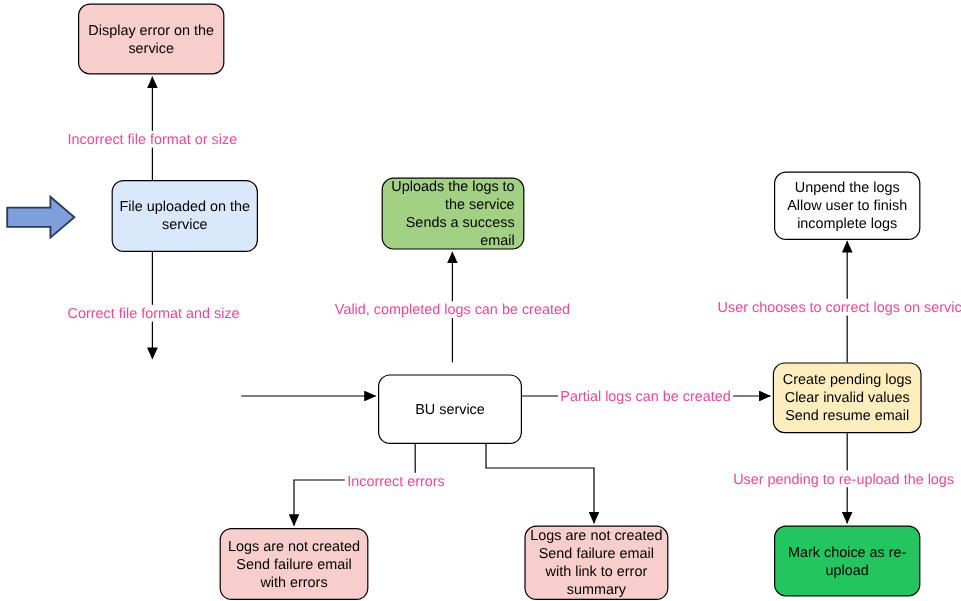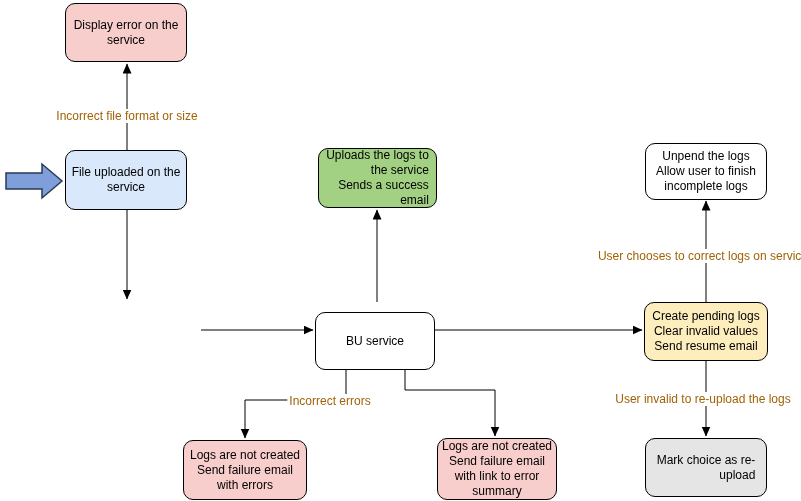--- a/index.html
+++ b/index.html
@@ -10,21 +10,21 @@
   #edges{position:absolute;left:0;top:0;z-index:1;}
   .node{
     position:absolute;z-index:2;box-sizing:border-box;
     border:1px solid #000;border-radius:10px;background:#fff;
     display:flex;align-items:center;justify-content:center;
     text-align:center;font-size:12px;line-height:15px;color:#000;
     white-space:pre-line;padding:2px;
   }
   .edge-label{
     position:absolute;z-index:3;transform:translate(-50%,-50%);
-    background:#ffffff;color:#a16207;font-size:12px;line-height:14px;
+    background:#ffffff;color:#ec4899;font-size:12px;line-height:14px;
     white-space:pre;text-align:center;padding:0 2px;
   }
   
   .n-display-error{left:65px;top:3px;width:122px;height:59px;}
   .n-file-uploaded{left:65px;top:150px;width:122px;height:60px;}
   .n-adds-bu{left:50px;top:301px;width:151px;height:58px;}
   .n-bu-service{left:315px;top:312px;width:120px;height:58px;}
   .n-uploads-logs{left:318px;top:148px;width:119px;height:60px;}
   .n-pink1{left:183px;top:440px;width:124px;height:60px;}
   .n-pink2{left:437px;top:438px;width:120px;height:62px;}
@@ -70,21 +70,21 @@
     <path d="M346,360 L346,400 L245,400 L245,438" stroke="#000" fill="none" marker-end="url(#arr)"></path>
 
     <path d="M405,360 L405,390 L495,390 L495,436" stroke="#000" fill="none" marker-end="url(#arr)"></path>
 
     <polygon points="6,173 42,173 42,164 62,181 42,198 42,189 6,189" fill="#7e9fd9" stroke="#2b3a55" stroke-width="1.5"></polygon>
   </svg>
 
   <div class="node n-display-error" style="background: rgb(248, 206, 204);">Display error on the
 service</div>
 
-  <div class="node n-file-uploaded" style="background: rgb(218, 232, 252);">File uploaded on the
+  <div class="node n-file-uploaded" style="background: rgb(218, 232, 252); margin-left: 28px;">File uploaded on the
 service</div>
 
 
   <div class="node n-bu-service" style="background: rgb(255, 255, 255);">BU service</div>
 
   <div class="node n-uploads-logs" style="background: rgb(163, 209, 131); text-align: right;">Uploads the logs to
 the service
 Sends a success
 email</div>
 
@@ -98,21 +98,24 @@
 summary</div>
 
   <div class="node n-unpend" style="background: rgb(255, 255, 255);">Unpend the logs
 Allow user to finish
 incomplete logs</div>
 
   <div class="node n-create-pending" style="background: rgb(255, 238, 189);">Create pending logs
 Clear invalid values
 Send resume email</div>
 
-  <div class="node n-mark-reupload" style="background: #e5e5e5; text-align: right;">Mark choice as re-
+  <div class="node n-mark-reupload" style="background: #22c55e;">Mark choice as re-
 upload</div>
 
   <div class="edge-label l-incorrect">Incorrect file format or size</div>
+  <div class="edge-label l-correct">Correct file format and size</div>
+  <div class="edge-label l-valid">Valid, completed logs can be created</div>
+  <div class="edge-label l-partial">Partial logs can be created</div>
   <div class="edge-label l-template">Incorrect errors</div>
   <div class="edge-label l-user-chooses">User chooses to correct logs on service</div>
-  <div class="edge-label l-user-decides">User invalid to re-upload the logs</div>
+  <div class="edge-label l-user-decides">User pending to re-upload the logs</div>
 
 </div>
 
 </body></html>

